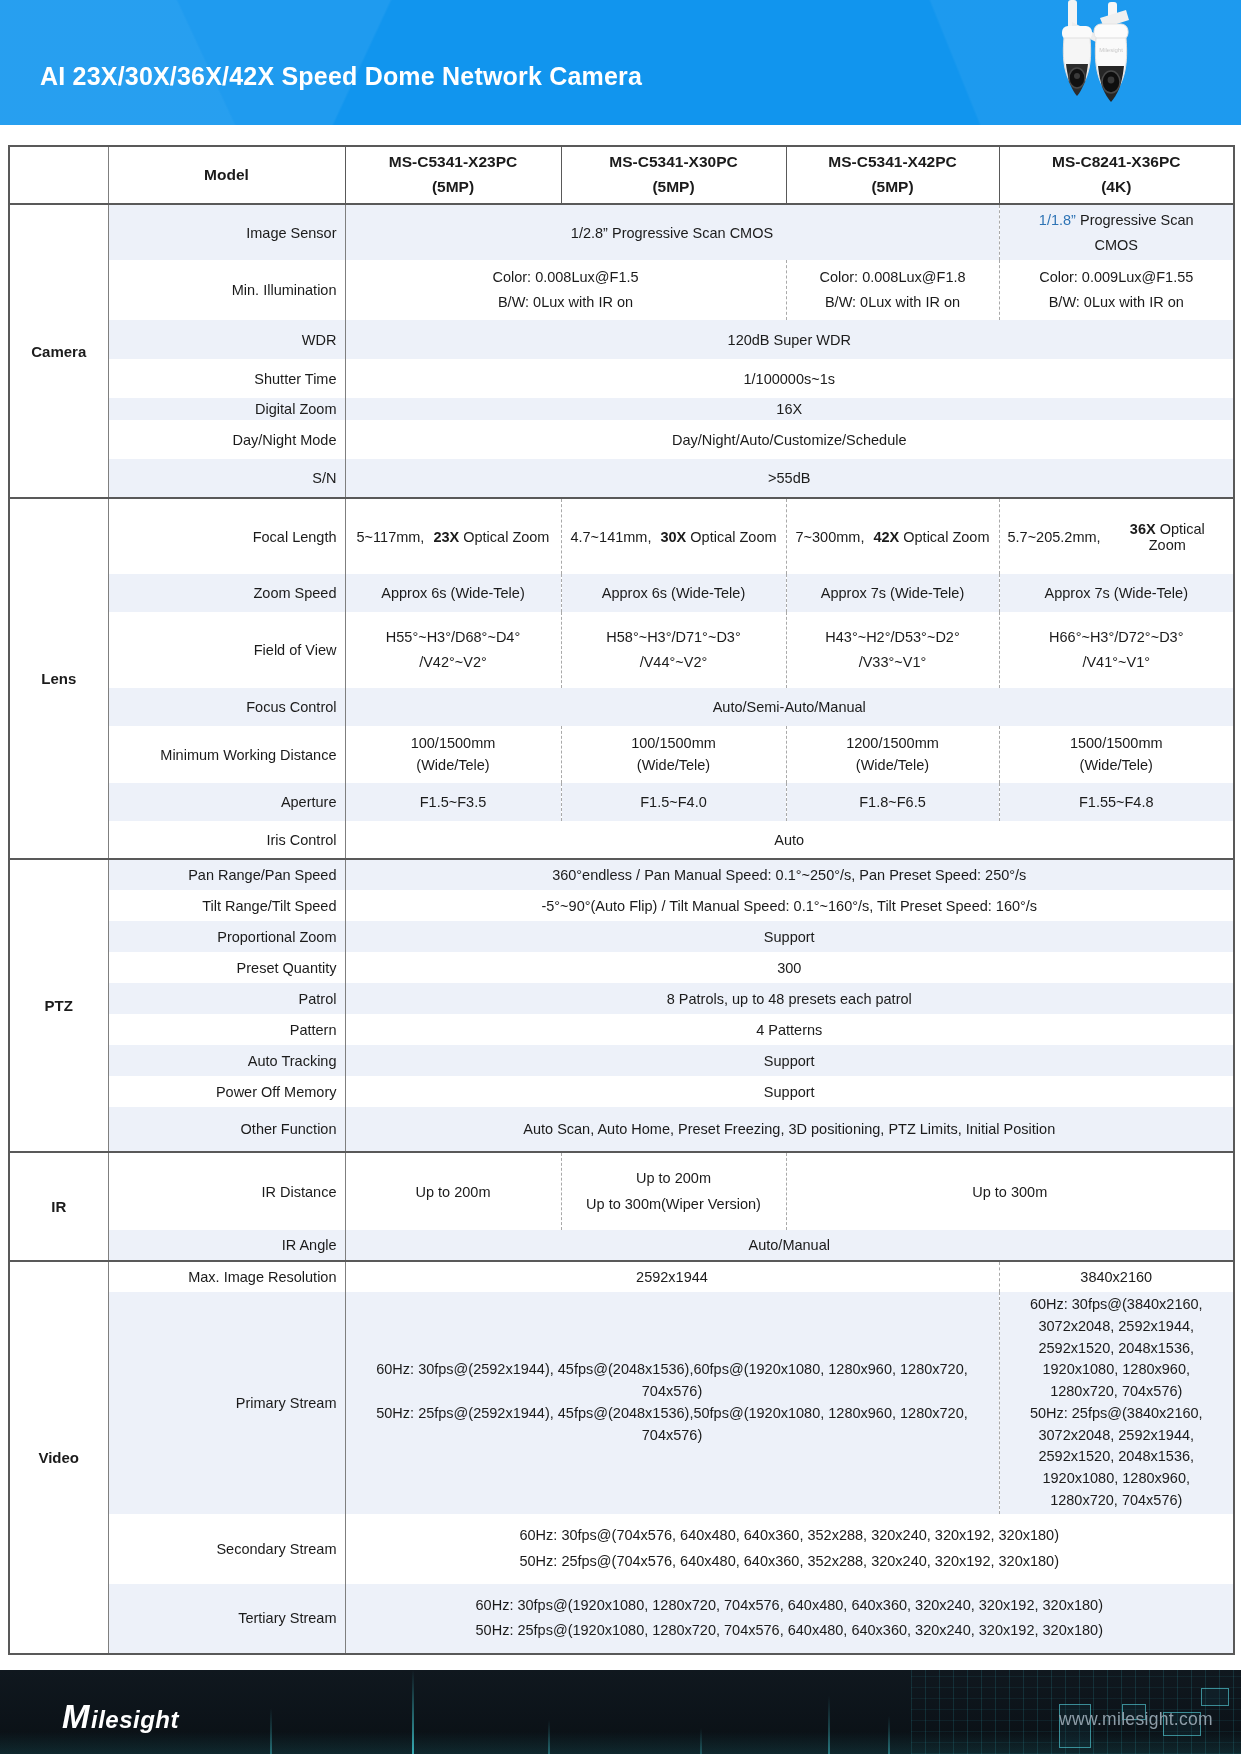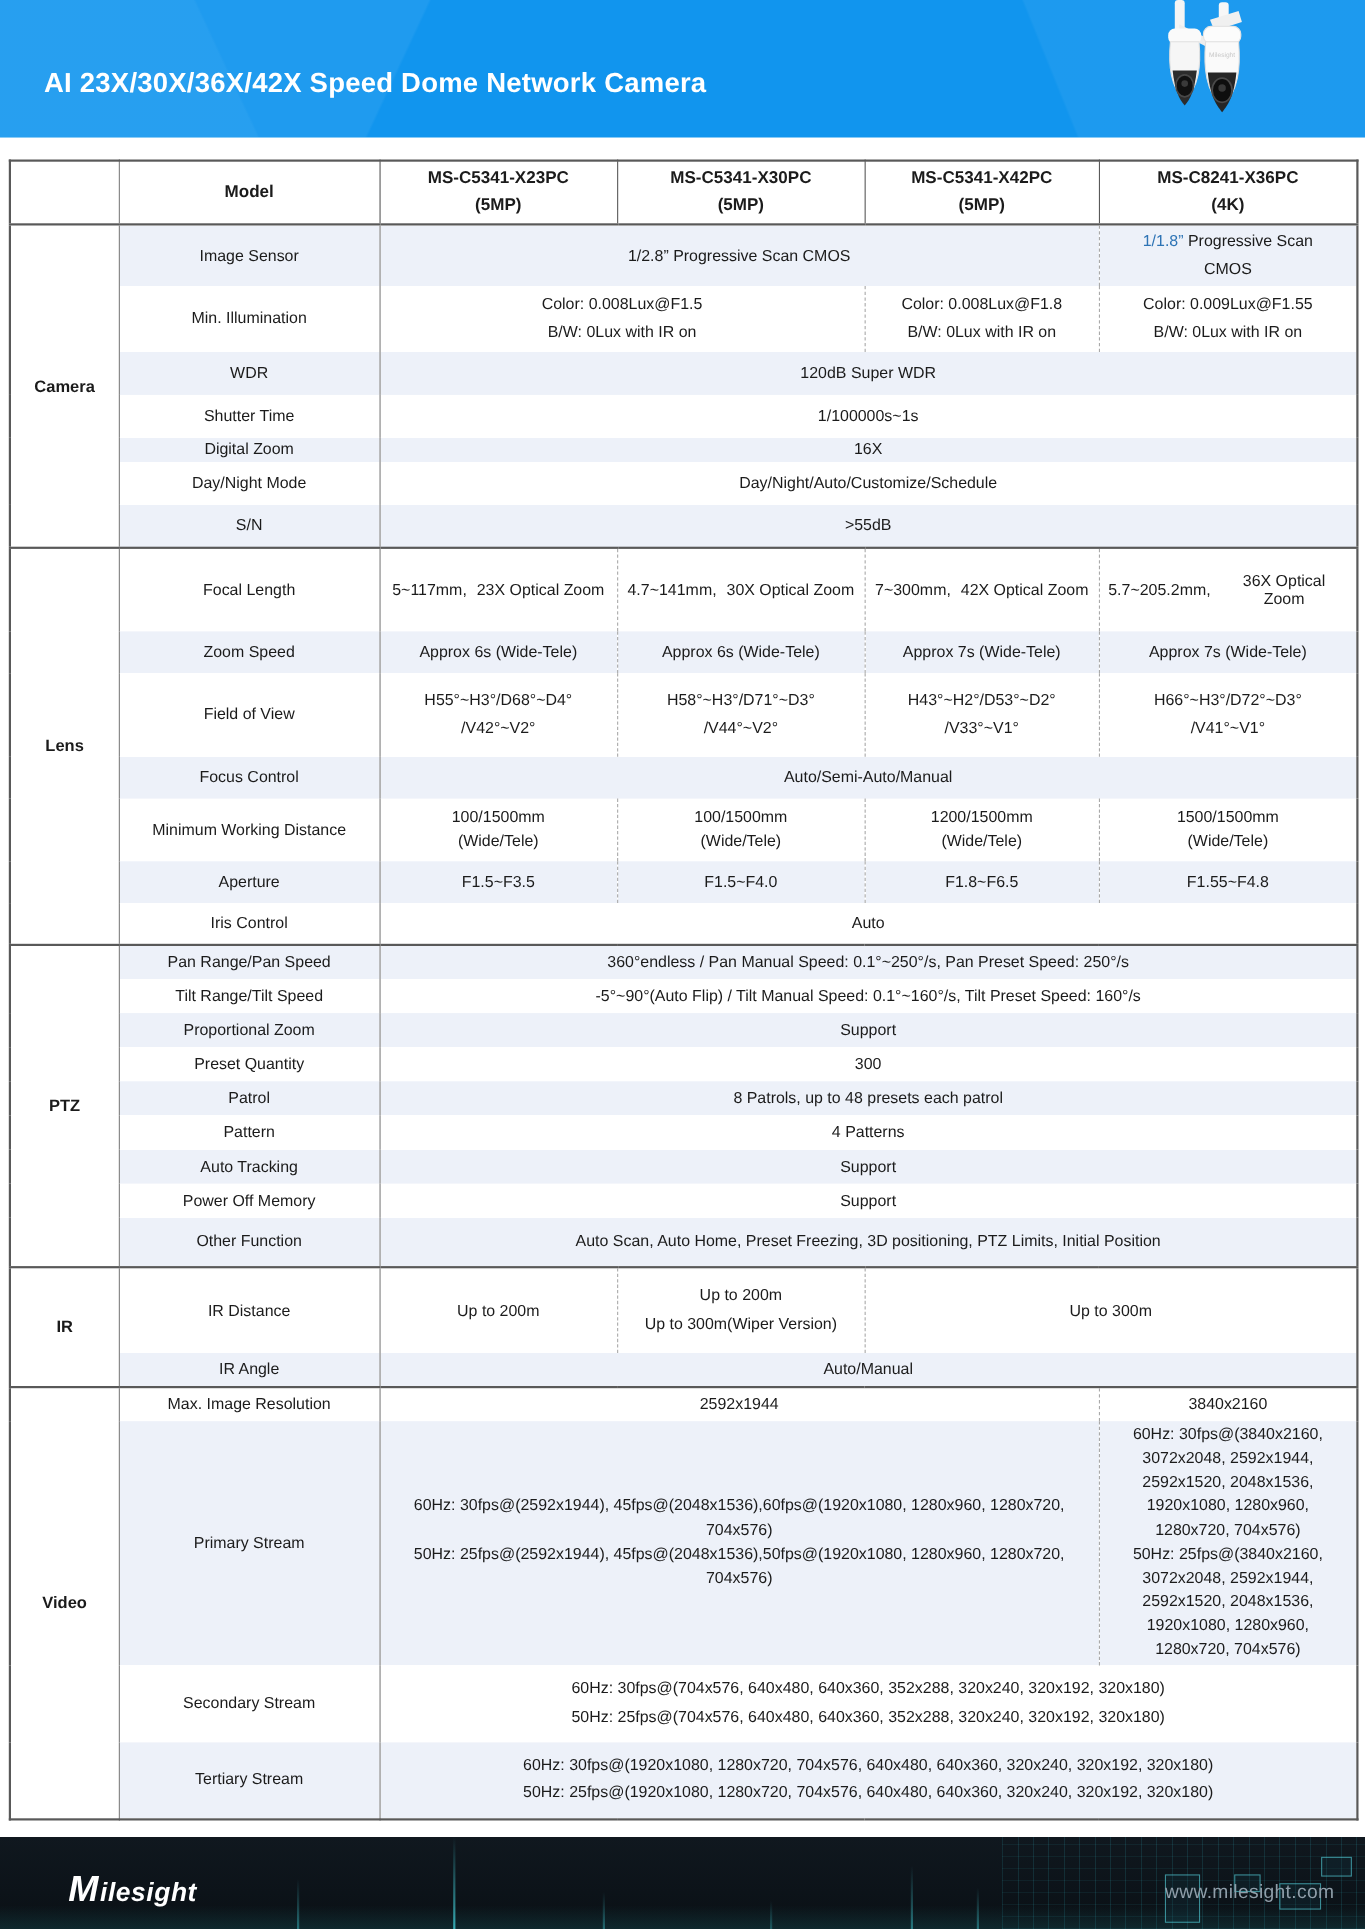--- a/index.html
+++ b/index.html
@@ -17,31 +17,31 @@
 
   
   .spec-table{position:absolute;top:145px;left:8px;border-collapse:collapse;table-layout:fixed;
       width:1225px;font-size:14.5px;color:#1b1b1b;border:2px solid #595959;}
   .spec-table td,.spec-table th{padding:2px 8px;vertical-align:middle;overflow:hidden;}
   th.corner{border-right:1px solid #7f7f7f;}
   thead th{font-size:15.5px;font-weight:bold;border-bottom:2px solid #595959;text-align:center;}
   thead th.m{border-left:1px solid #595959;}
   thead .mline{line-height:1.2;padding:3px 0;}
   .g{font-weight:bold;text-align:center;background:#fff;border-right:1px solid #7f7f7f;font-size:15px;}
-  .l{text-align:center;border-right:1px solid #7f7f7f;padding-left:11px;}
+  .l{text-align:right;border-right:1px solid #7f7f7f;padding-left:11px;}
   .v{text-align:center;}
   tr.b .l,tr.b .v{background:#edf1f9;}
   .dl{border-left:1px dashed #a9a9a9;}
   tr.sec td{border-top:2px solid #595959;}
   .pre{white-space:pre-line;line-height:1.75;}
   .tight{line-height:1.5;}
   .blue{color:#2e74b5;}
   .narrow{max-width:176px;margin:0 auto;line-height:1.7;}
   .twoline{display:flex;flex-direction:row;gap:9px;align-items:center;justify-content:center;}
-  b{font-weight:normal;}
+  b{font-weight:bold;}
 
   
   .footer{position:absolute;left:0;bottom:0;width:1241px;height:84px;overflow:hidden;
       background:linear-gradient(180deg,#10181f 0%,#0c1319 60%,#0a1014 100%);}
   .footer::after{content:"";position:absolute;left:0;bottom:0;width:100%;height:22px;
       background:linear-gradient(180deg,rgba(46,190,205,0),rgba(46,190,205,.14));}
   .sp{position:absolute;bottom:0;width:2px;background:linear-gradient(to top,rgba(72,226,236,.8),rgba(72,226,236,0));}
   .city{position:absolute;right:0;bottom:0;width:330px;height:84px;opacity:.85;
       background:repeating-linear-gradient(90deg,rgba(60,210,225,.16) 0 1px,transparent 1px 14px),
                  repeating-linear-gradient(0deg,rgba(60,210,225,.09) 0 1px,transparent 1px 11px);}

